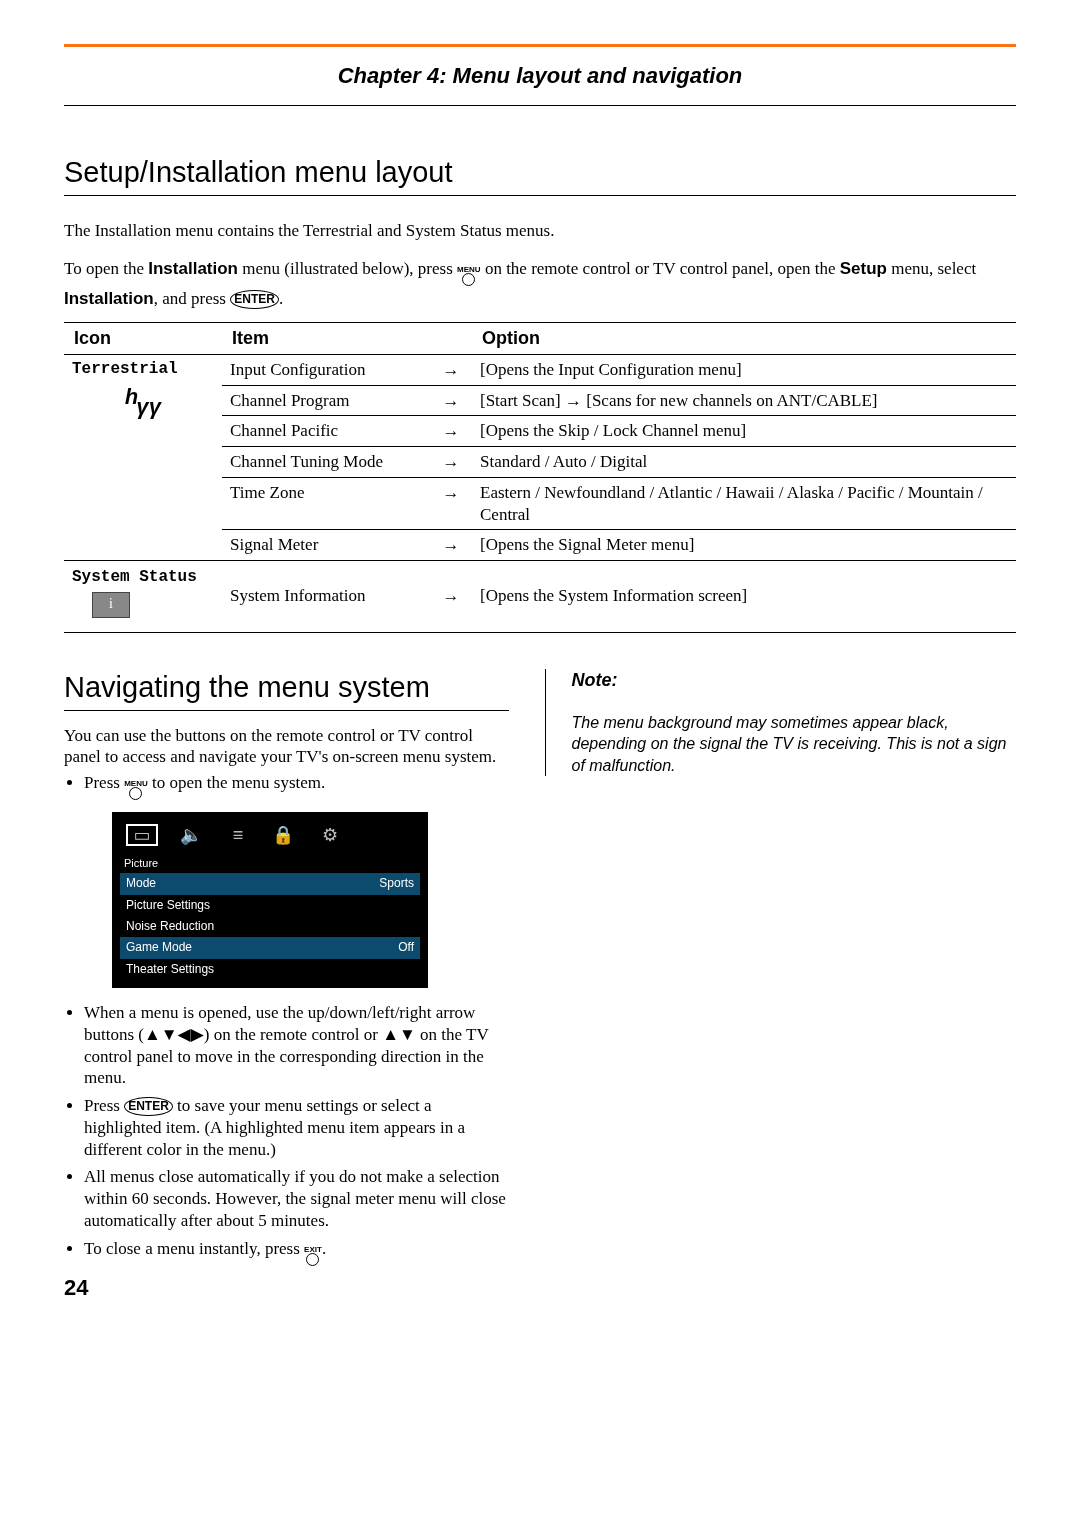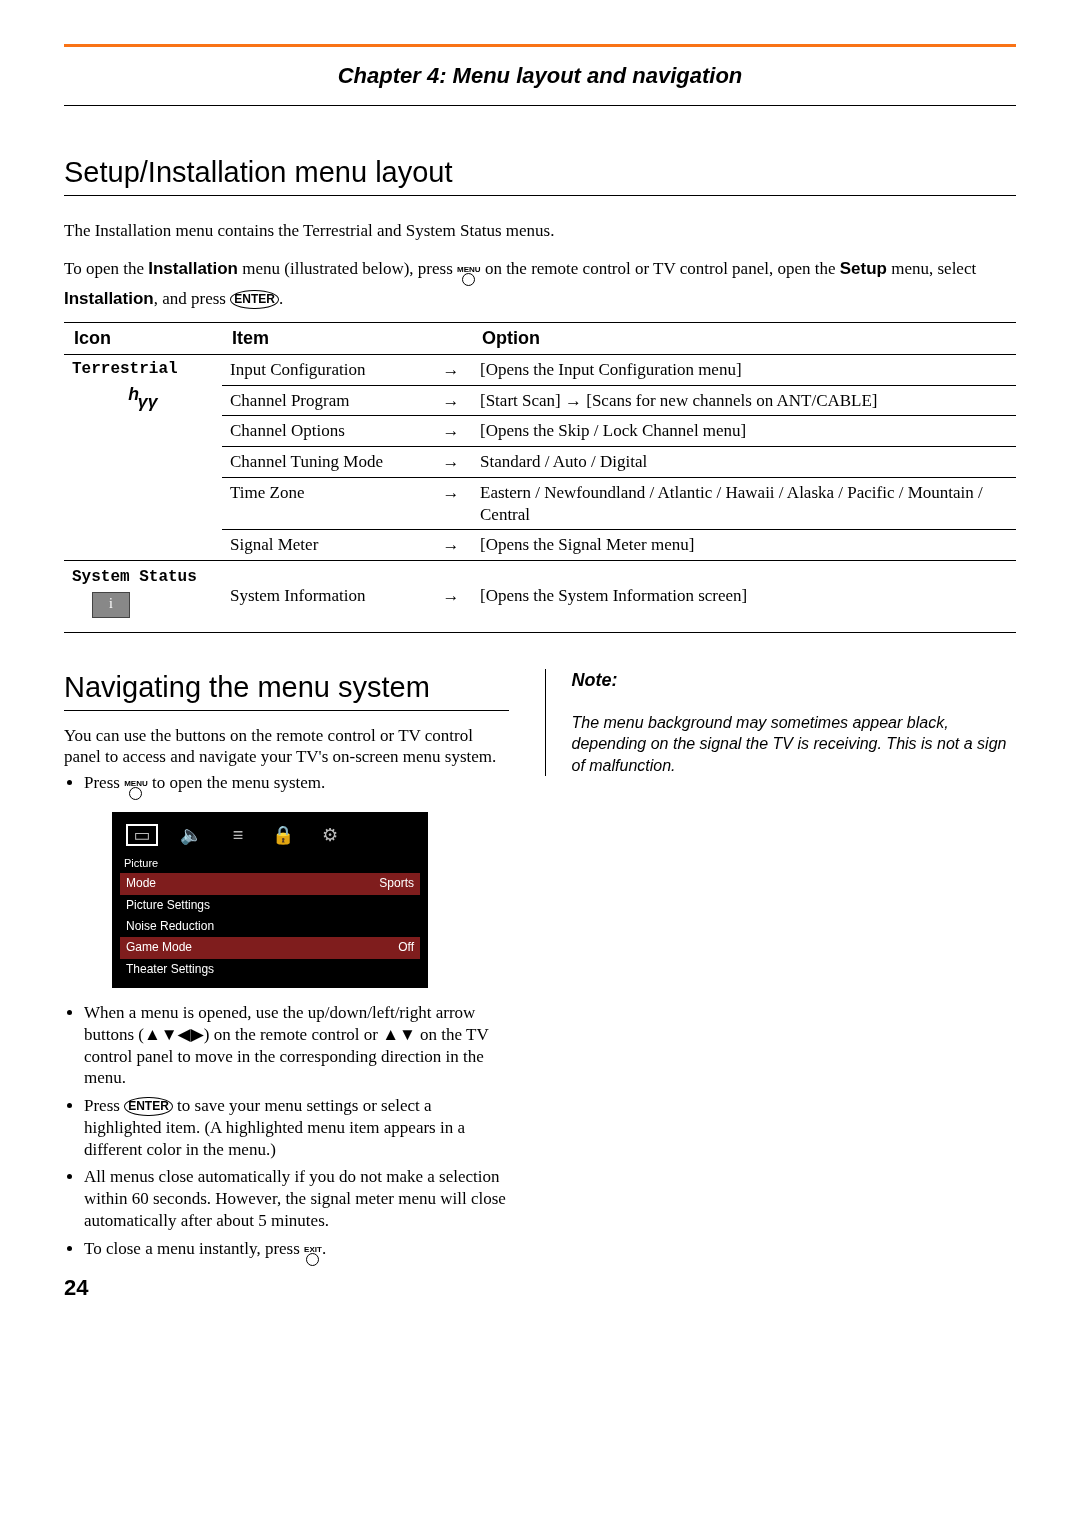--- a/index.html
+++ b/index.html
@@ -80,21 +80,21 @@
     padding: 4px 8px 4px 10px;
   }
   table.spec td {
     border-bottom: 1px solid #000;
     padding: 4px 8px;
     vertical-align: top;
   }
   table.spec tr.section-last td { border-bottom: 1.5px solid #000; }
   .icon-col { width: 140px; vertical-align: top; padding-top:4px; }
   .icon-label { font-family: Liberation Mono, monospace; font-weight: bold; font-size: 16px; }
-  .icon-glyph { font-family: Arial, sans-serif; font-style: italic; font-weight: bold; font-size: 26px; text-align:center; margin-top:2px;}
+  .icon-glyph { font-family: Arial, sans-serif; font-style: italic; font-weight: bold; font-size: 32px; text-align:center; margin-top:2px;}
   .info-icon {
     display:inline-block; width:36px; height:24px; background:#888; border:1px solid #444;
     text-align:center; line-height:22px; font-family:serif; font-size:14px; color:#fff; margin-top:4px; margin-left:20px;
   }
   .arrow-col { width: 24px; text-align:center; }
   .item-col  { width: 190px; }
   .twocol {
     display: flex;
     gap: 36px;
     align-items: flex-start;
@@ -108,21 +108,21 @@
   .note-body { font-style: italic; font-family: Arial,Helvetica,sans-serif; font-size:16px; line-height:1.35;}
   .osd {
     width: 300px; background:#000; color:#fff; font-family:Arial,sans-serif; font-size:12px;
     margin: 10px 0 14px 28px; padding:8px;
   }
   .osd-tabs { display:flex; gap:22px; padding:4px 6px 8px 6px; align-items:center; }
   .osd-tab { width:24px; height:18px; display:flex; align-items:center; justify-content:center; color:#bbb; font-size:18px;}
   .osd-tab.active { border:2px solid #fff; padding:0 2px; }
   .osd-title { padding:2px 4px 3px 4px; font-size:11px;}
   .osd-row { display:flex; justify-content:space-between; padding:3px 6px; }
-  .osd-row.hi { background:#7f1d1d; }
+  .osd-row.hi { background:#0c4a6e; }
   .pagenum {
     font-family: Arial,Helvetica,sans-serif; font-weight:bold; font-size:22px;
   }
 </style>
 </head>
 <body>
 
 <div class="chapter-head">Chapter 4: Menu layout and navigation</div>
 
 <div class="h1">Setup/Installation menu layout</div>
@@ -152,21 +152,21 @@
       <td class="item-col">Input Configuration</td>
       <td class="arrow-col">→</td>
       <td>[Opens the Input Configuration menu]</td>
     </tr>
     <tr>
       <td class="item-col">Channel Program</td>
       <td class="arrow-col">→</td>
       <td>[Start Scan] → [Scans for new channels on ANT/CABLE]</td>
     </tr>
     <tr>
-      <td class="item-col">Channel Options</td>
+      <td class="item-col">Channel Pacific</td>
       <td class="arrow-col">→</td>
       <td>[Opens the Skip / Lock Channel menu]</td>
     </tr>
     <tr>
       <td class="item-col">Channel Tuning Mode</td>
       <td class="arrow-col">→</td>
       <td>Standard / Auto / Digital</td>
     </tr>
     <tr>
       <td class="item-col">Time Zone</td>

